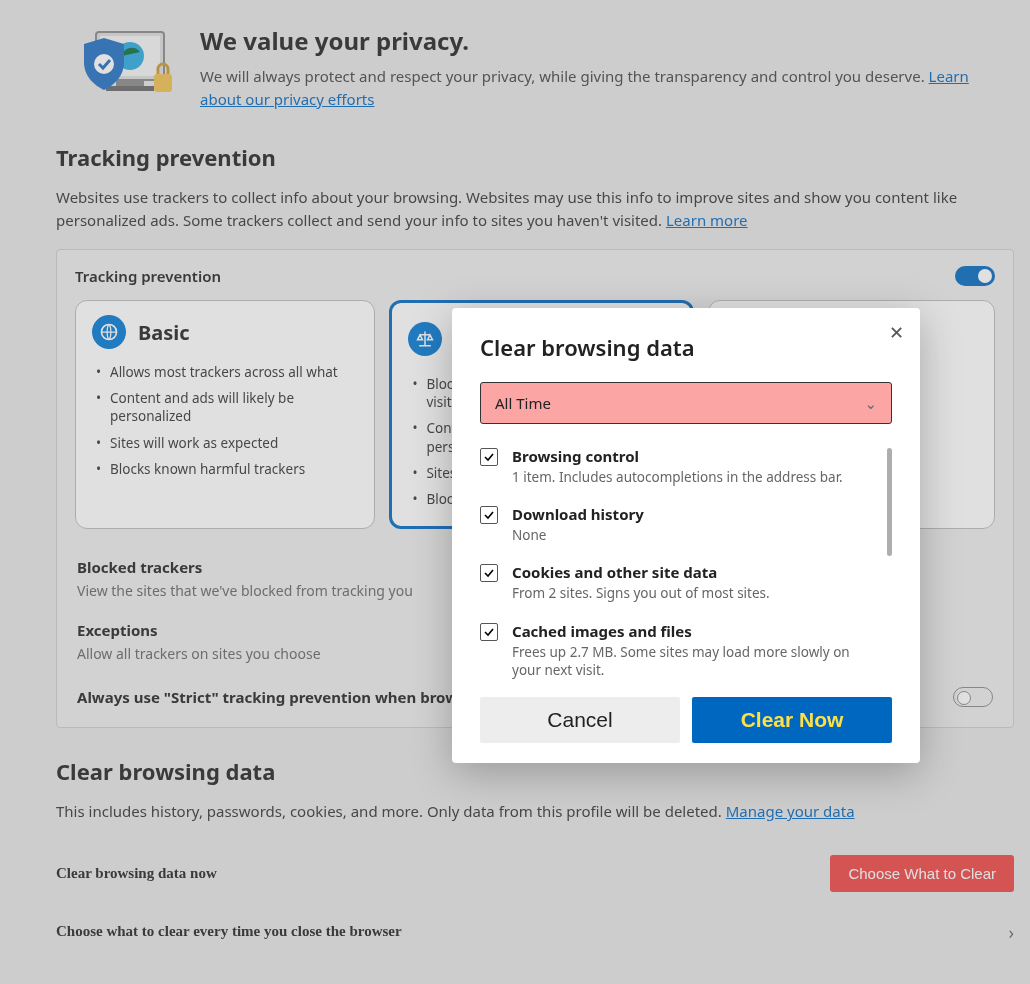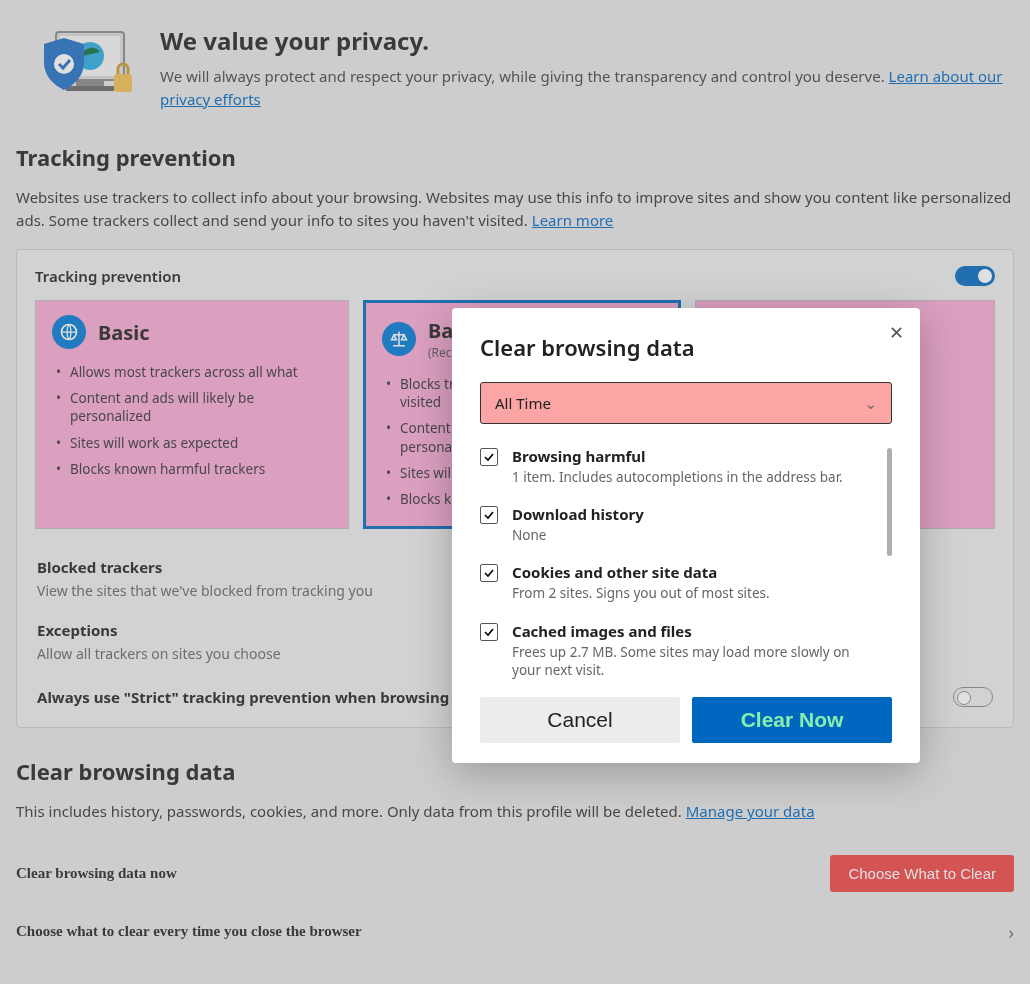--- a/index.html
+++ b/index.html
@@ -7,20 +7,21 @@
     font-family: -apple-system, 'Segoe UI', system-ui, sans-serif;
     background: #e6e6e6;
     color: #222;
     width: 1030px;
     height: 984px;
     position: relative;
     overflow: hidden;
   }
   .page {
     padding: 24px 16px;
+    margin-left: 40px;
   }
   .header {
     display: flex;
     gap: 24px;
     margin-bottom: 28px;
   }
   .header-icon {
     width: 120px;
     height: 90px;
     flex-shrink: 0;
@@ -82,23 +83,23 @@
     top: 3px;
     right: 3px;
   }
   .levels {
     display: flex;
     gap: 14px;
     margin-bottom: 18px;
   }
   .level {
     flex: 1;
-    background: #f9a8d4;
+    background: #ffffff;
     border: 1px solid #bbb;
-    border-radius: 0;
+    border-radius: 12px;
     padding: 14px 16px;
   }
   .level.selected {
     border: 3px solid #0067c0;
   }
   .level-head {
     display: flex;
     align-items: center;
     gap: 12px;
     margin-bottom: 10px;
@@ -300,21 +301,21 @@
   }
   .modal-buttons button {
     flex: 1;
     padding: 11px 0;
     font-size: 21px;
     border: none;
     border-radius: 2px;
     cursor: pointer;
   }
   .btn-cancel { background: #ededed; color: #222; }
-  .btn-clear { background: #0067c0; color: #86efac; font-weight: 600; }
+  .btn-clear { background: #0067c0; color: #fde047; font-weight: 600; }
 </style>
 </head>
 <body>
 
 <div class="page">
   <div class="header">
     <div class="header-icon">
       <svg viewBox="0 0 120 90">
         <rect x="40" y="8" width="68" height="48" rx="3" fill="#ddd" stroke="#888" stroke-width="2"></rect>
         <rect x="44" y="12" width="60" height="40" fill="#f5f5f5"></rect>
@@ -430,21 +431,21 @@
   <div class="modal-list-wrap">
     <div class="modal-scrollbar"></div>
 
     <div class="check-item">
       <div class="checkbox">
           <svg viewBox="0 0 12 12">
             <path d="M2 6l3 3 5-6" stroke="#000" stroke-width="1.6" fill="none"></path>
           </svg>
         </div>
       <div class="check-text">
-        <div class="check-title">Browsing harmful</div>
+        <div class="check-title">Browsing control</div>
         <div class="check-desc">1 item. Includes autocompletions in the address bar.</div>
       </div>
     </div>
     <div class="check-item">
       <div class="checkbox">
           <svg viewBox="0 0 12 12">
             <path d="M2 6l3 3 5-6" stroke="#000" stroke-width="1.6" fill="none"></path>
           </svg>
         </div>
       <div class="check-text">

